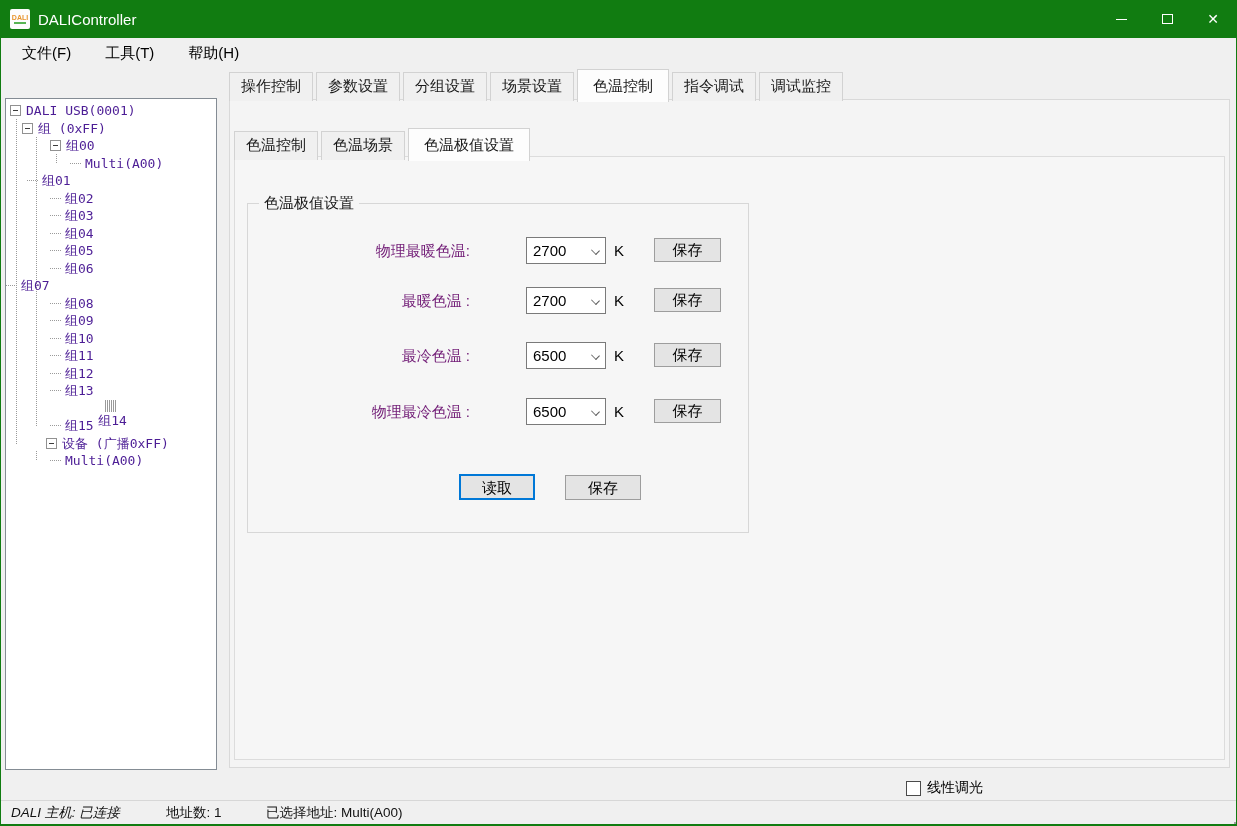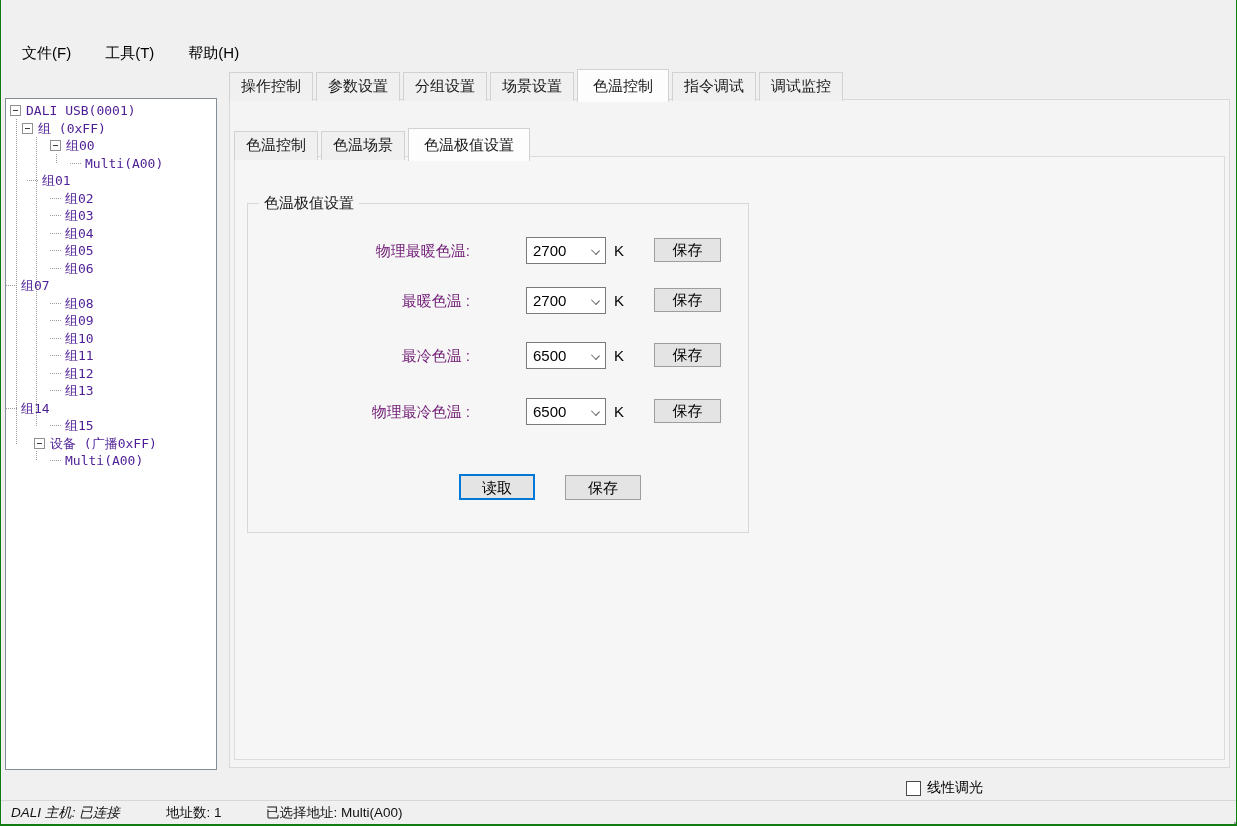--- a/index.html
+++ b/index.html
@@ -64,20 +64,38 @@
   .status-item { position:absolute; top:0; font-size:13.5px; line-height:23px; color:#111; }
   .st-host { left:10px;font-style:italic; } .st-count { left:165px; } .st-addr { left:265px; }
   .grip { position:absolute; right:4px; bottom:4px; width:2px; height:2px; background:transparent;
           box-shadow: 8px 0 #9d9d9d, 4px 4px #9d9d9d, 8px 4px #9d9d9d, 0 8px #9d9d9d, 4px 8px #9d9d9d, 8px 8px #9d9d9d; }
 </style>
 </head>
 <body>
 
 <div class="window">
 
+  <div class="titlebar">
+    <div class="app-icon">
+      <span>DALI</span>
+        <i></i>
+    </div>
+    <div class="title-text">DALIController</div>
+    <div class="win-controls">
+      <div class="win-btn">
+          <div class="glyph-min"></div>
+        </div>
+      <div class="win-btn">
+          <div class="glyph-max"></div>
+        </div>
+      <div class="win-btn">
+          <div class="glyph-close">✕</div>
+        </div>
+    </div>
+  </div>
 
   <div class="menubar">
       <div class="menu-item">文件(F)</div>
       <div class="menu-item">工具(T)</div>
       <div class="menu-item">帮助(H)</div>
     </div>
 
   <div class="tree">
     <div class="tree-inner">
       <div class="vline" style="left:10px; top:20px;  height:325px;"></div>
@@ -146,29 +164,29 @@
             <span class="tree-label">组11</span>
   </div>
           <div class="tree-row" style="padding-left: 44px;">
     <span class="stub"></span>
             <span class="tree-label">组12</span>
   </div>
           <div class="tree-row" style="padding-left: 44px;">
     <span class="stub"></span>
             <span class="tree-label">组13</span>
   </div>
-          <div class="tree-row" style="">
+          <div class="tree-row" style=" flex-direction: column;">
     <span class="stub"></span>
             <span class="tree-label">组14</span>
   </div>
           <div class="tree-row" style="padding-left: 44px;">
     <span class="stub"></span>
             <span class="tree-label">组15</span>
   </div>
-          <div class="tree-row" style="padding-left: 28px;">
+          <div class="tree-row" style="padding-left: 40px;">
     <span class="expander"></span>
             <span class="tree-label">设备 (广播0xFF)</span>
   </div>
           <div class="tree-row" style="padding-left: 44px;">
     <span class="stub"></span>
             <span class="tree-label">Multi(A00)</span>
   </div>
         </div>
     </div>
   </div>

